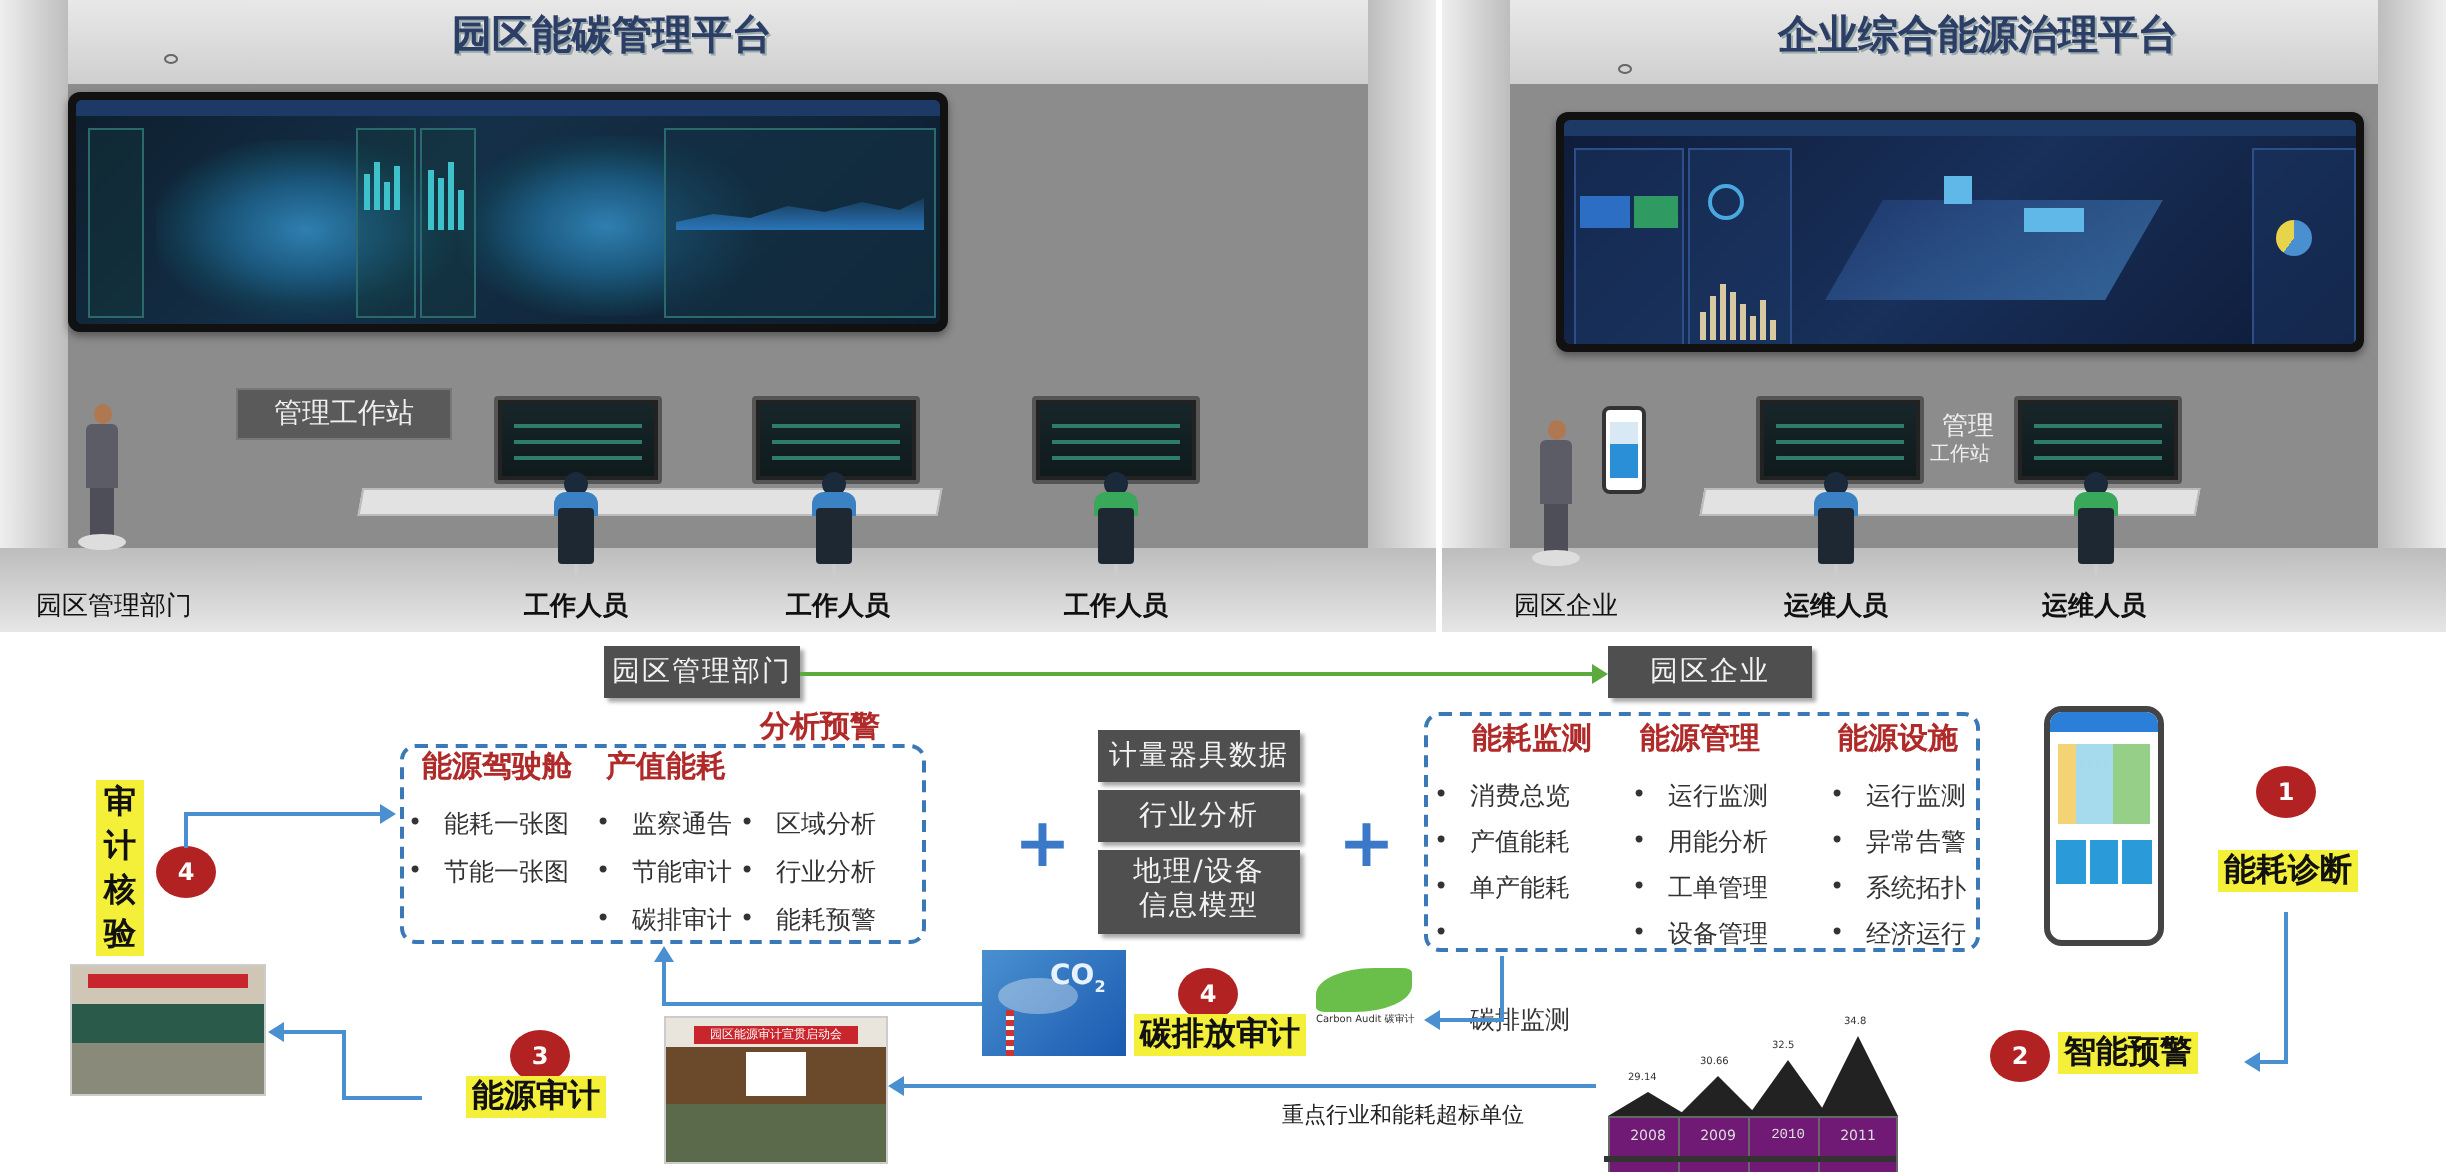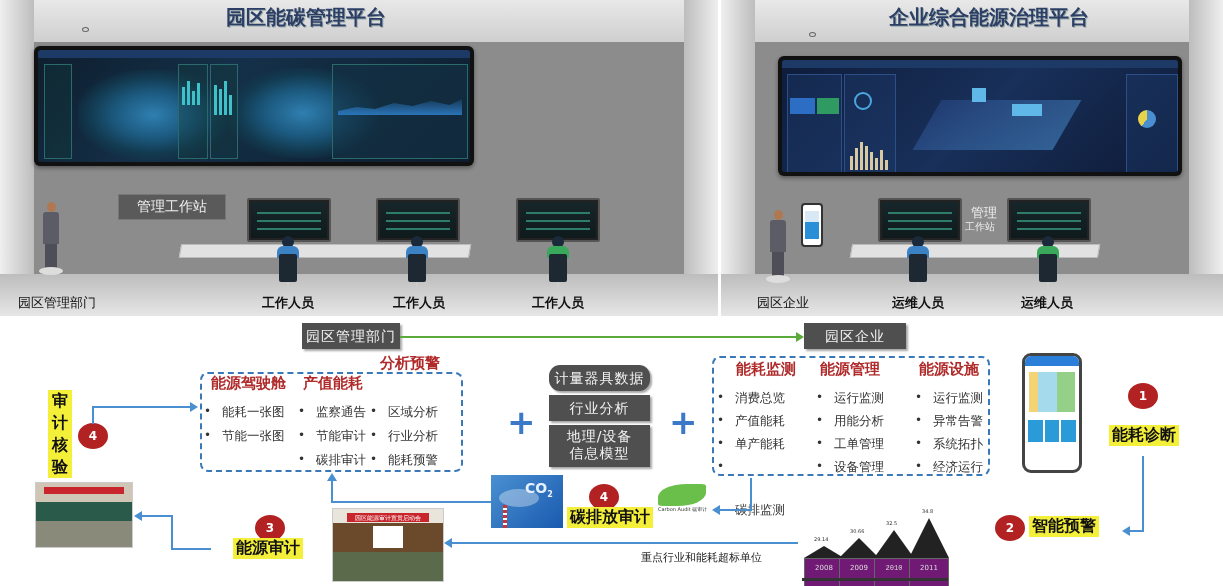--- a/index.html
+++ b/index.html
@@ -221,21 +221,21 @@
 <div class="col-item" style="left:316px;top:452px;">碳排审计</div>
 
 <span class="bullet" style="left:370px;top:404px;">•</span>
 <div class="col-item" style="left:388px;top:404px;">区域分析</div>
 <span class="bullet" style="left:370px;top:428px;">•</span>
 <div class="col-item" style="left:388px;top:428px;">行业分析</div>
 <span class="bullet" style="left:370px;top:452px;">•</span>
 <div class="col-item" style="left:388px;top:452px;">能耗预警</div>
 
 <div class="plus" style="left:507px;top:405px;">+</div>
-<div class="grey-box" style="left:549px;top:365px;width:101px;height:26px;line-height:26px;border-radius:11px;">计量器具数据</div>
+<div class="grey-box" style="left:549px;top:365px;width:101px;height:26px;line-height:26px;">计量器具数据</div>
 <div class="grey-box" style="left:549px;top:395px;width:101px;height:26px;line-height:26px;">行业分析</div>
 <div class="grey-box" style="left:549px;top:425px;width:101px;height:42px;padding-top:3px;line-height:17px;">
   <div>地理/设备</div>
   <div>信息模型</div>
 </div>
 <div class="plus" style="left:669px;top:405px;">+</div>
 
 <div class="dashed" style="left:712px;top:356px;width:278px;height:120px;"></div>
 <div class="col-title" style="left:720px;top:360px;padding-left:16px;">能耗监测</div>
 <div class="col-title" style="left:820px;top:360px;">能源管理</div>

